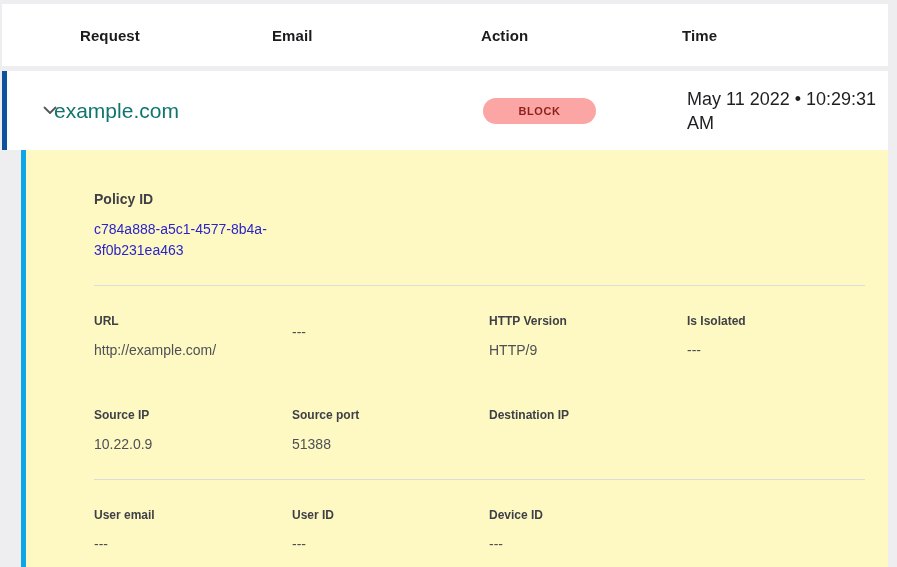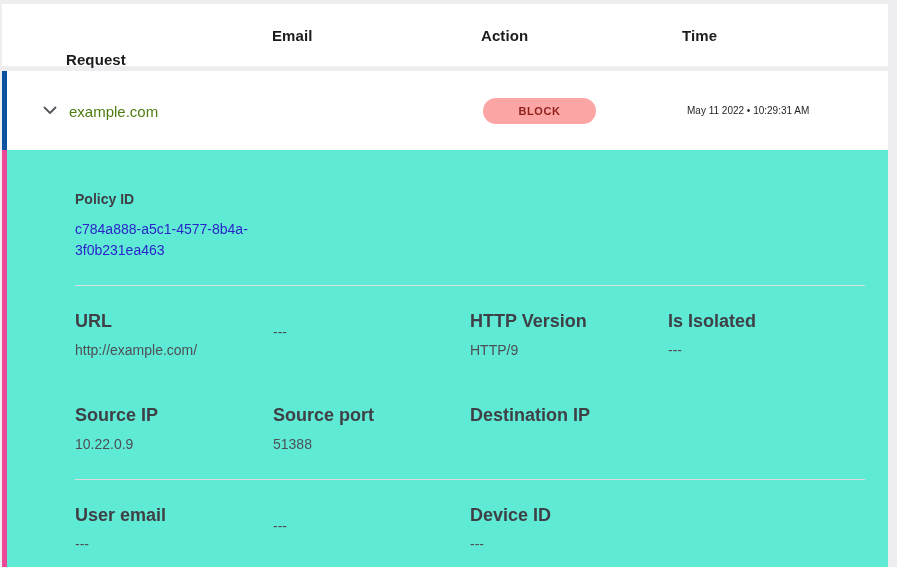--- a/index.html
+++ b/index.html
@@ -21,21 +21,21 @@
   }
   .thead .col {
     position: absolute;
     top: 50%;
     transform: translateY(-50%);
     font-size: 15px;
     font-weight: 700;
     color: #1c1c1f;
     letter-spacing: 0.1px;
   }
-  .col-request { left: 64px; margin-top: 24px; }
+  .col-request { left: 78px; }
   .col-email   { left: 270px; }
   .col-action  { left: 479px; }
   .col-time    { left: 680px; }
 
   .head-gap { height: 5px; }
 
   
   .trow {
     background: #ffffff;
     height: 79px;
@@ -49,25 +49,25 @@
     top: 50%;
     transform: translateY(-50%);
     width: 16px;
     height: 16px;
     display: flex;
     align-items: center;
     justify-content: center;
   }
   .cell-request {
     position: absolute;
-    left: 62px;
-    top: 50%;
-    transform: translateY(-50%);
-    font-size: 15px;
-    color: #4d7c0f;
+    left: 47px;
+    top: 50%;
+    transform: translateY(-50%);
+    font-size: 21px;
+    color: #0f766e;
   }
   .cell-email {
     position: absolute;
     left: 266px;
     top: 50%;
     transform: translateY(-50%);
     font-size: 15px;
     color: #202024;
   }
   .badge {
@@ -84,32 +84,33 @@
     width: 113px;
     text-align: center;
     border-radius: 999px;
   }
   .cell-time {
     position: absolute;
     left: 680px;
     top: 50%;
     transform: translateY(-50%);
     width: 196px;
-    font-size: 10px;
+    font-size: 18px;
     line-height: 24px;
     color: #1f1f23;
   }
 
   
   .details {
-    background: #5eead4;
-    border-left: 5px solid #ec4899;
+    background: #fef9c3;
+    border-left: 5px solid #0ea5e9;
     height: 417px;
     padding: 0 23px 0 68px;
     overflow: hidden;
+    margin-left: 19px;
   }
   .policy-label {
     padding-top: 40px;
     font-size: 14px;
     font-weight: 700;
     color: #3f3f46;
     line-height: 18px;
   }
   .policy-link {
     display: block;
@@ -128,21 +129,21 @@
   }
   .divider2 { margin-top: 26px; }
   .fields {
     display: grid;
     grid-template-columns: 198px 197px 198px 1fr;
   }
   .fields-row1 { margin-top: 26px; }
   .fields-row2 { margin-top: 47px; }
   .fields-row3 { margin-top: 26px; }
   .field-label {
-    font-size: 18px;
+    font-size: 12px;
     font-weight: 700;
     color: #3f3f46;
     line-height: 18px;
   }
   .field-value {
     margin-top: 11px;
     font-size: 14px;
     color: #4f4f56;
     line-height: 18px;
   }
@@ -214,20 +215,21 @@
       </div>
 
       <hr class="divider divider2">
 
       <div class="fields fields-row3">
         <div class="field">
           <div class="field-label">User email</div>
           <div class="field-value">---</div>
         </div>
         <div class="field">
+          <div class="field-label">User ID</div>
           <div class="field-value">---</div>
         </div>
         <div class="field">
           <div class="field-label">Device ID</div>
           <div class="field-value">---</div>
         </div>
       </div>
 
     </div>
   </div>

